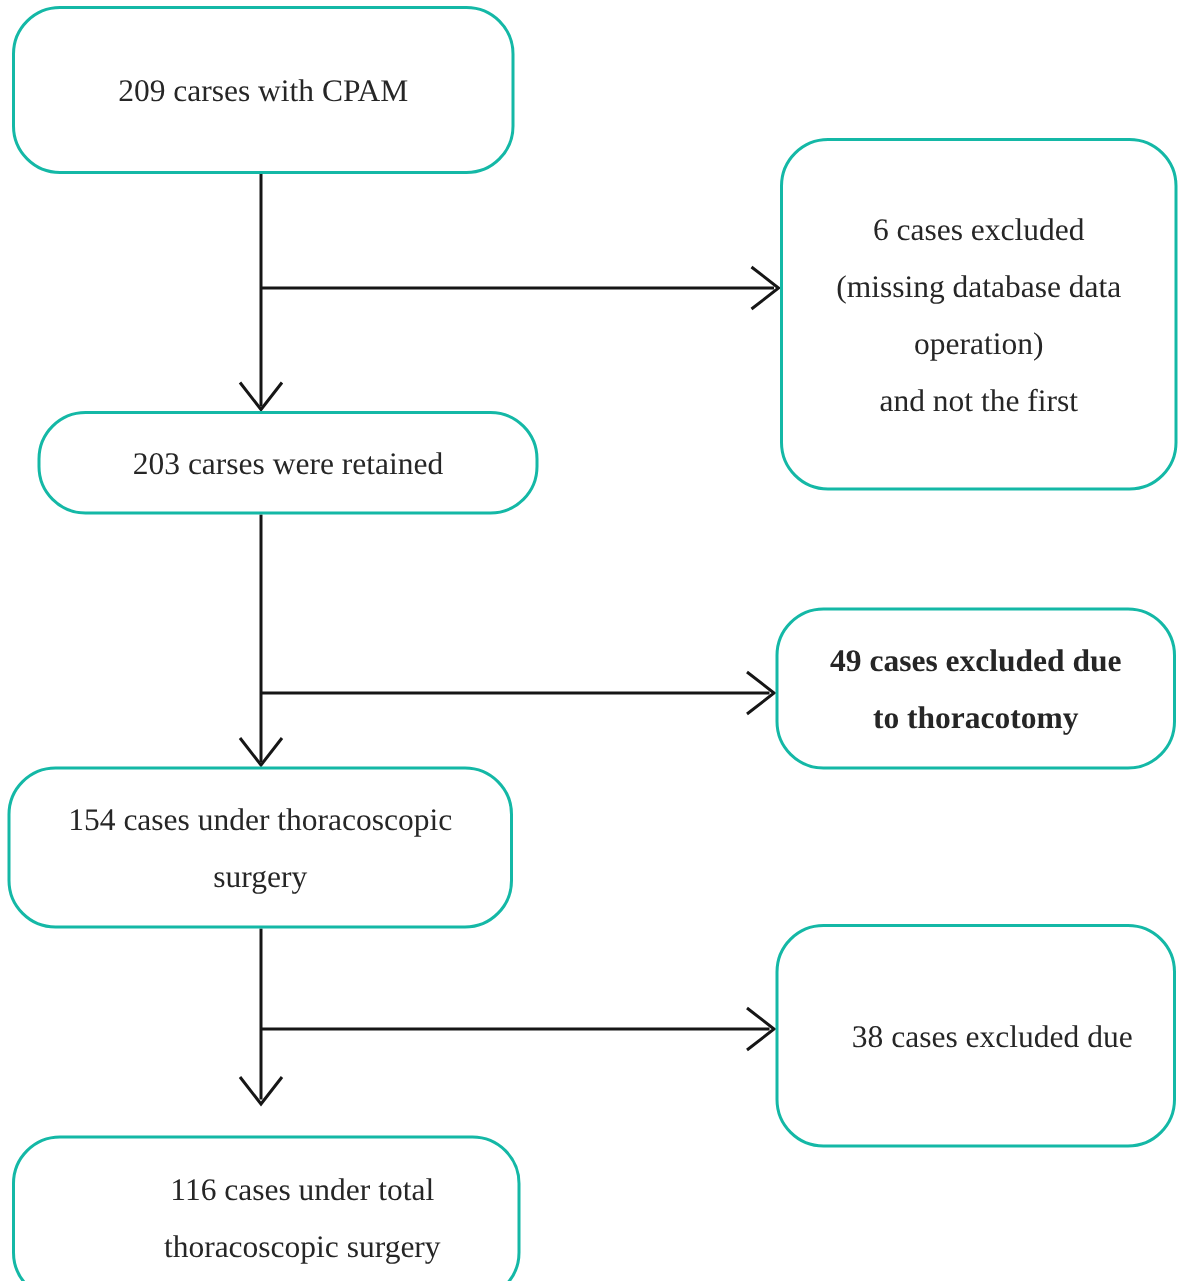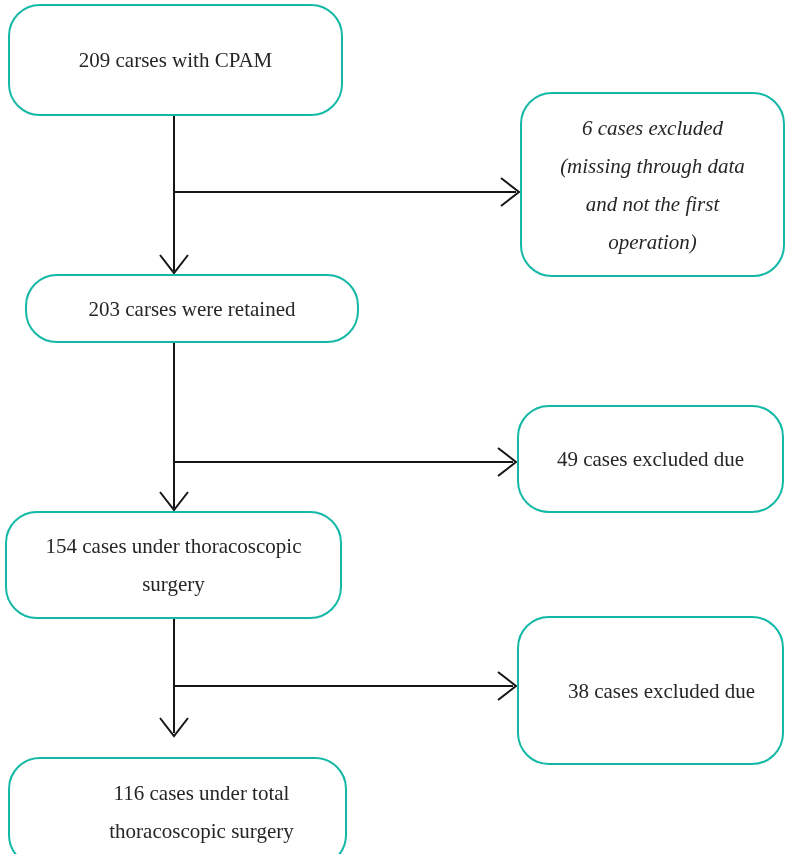--- a/index.html
+++ b/index.html
@@ -34,23 +34,23 @@
     align-items: center;
     text-align: center;
     font-size: 21px;
     color: #262626;
   }
   .node .tline {
     line-height: 38px;
     white-space: nowrap;
   }
   #node-209  { left: 8px;   top: 4px;   width: 335px; height: 112px; }
-  #node-6    { left: 520px; top: 92px;  width: 265px; height: 185px; font-style: italic; }
+  #node-6    { left: 520px; top: 92px;  width: 265px; height: 235px; }
   #node-203  { left: 5px;   top: 274px; width: 334px; height: 69px; margin-left: 20px;  }
-  #node-49   { left: 517px; top: 405px; width: 267px; height: 108px; }
+  #node-49   { left: 517px; top: 405px; width: 267px; height: 108px; font-weight: bold; }
   #node-154  { left: 5px;   top: 511px; width: 337px; height: 108px; }
   #node-38   { left: 517px; top: 616px; width: 267px; height: 149px; padding-left: 22px; }
   #node-116  { left: 8px;   top: 757px; width: 339px; height: 110px; padding-left: 48px; }
 </style>
 </head>
 <body>
 
 <div class="canvas">
 
   <svg class="arrow-layer" width="787" height="854" viewBox="0 0 787 854" fill="none" stroke="#161616" stroke-width="2">
@@ -73,31 +73,32 @@
     <line x1="174" y1="686" x2="513" y2="686"></line>
     <polyline points="498,672 516,686 498,700"></polyline>
   </svg>
 
   <div class="node" id="node-209">
     <div class="tline">209 carses with CPAM</div>
   </div>
 
   <div class="node" id="node-6">
     <div class="tline">6 cases excluded</div>
-    <div class="tline">(missing through data</div>
+    <div class="tline">(missing database data</div>
+    <div class="tline">operation)</div>
     <div class="tline">and not the first</div>
-    <div class="tline">operation)</div>
   </div>
 
   <div class="node" id="node-203">
     <div class="tline">203 carses were retained</div>
   </div>
 
   <div class="node" id="node-49">
     <div class="tline">49 cases excluded due</div>
+    <div class="tline">to thoracotomy</div>
   </div>
 
   <div class="node" id="node-154">
     <div class="tline">154 cases under thoracoscopic</div>
     <div class="tline">surgery</div>
   </div>
 
   <div class="node" id="node-38">
     <div class="tline">38 cases excluded due</div>
   </div>

